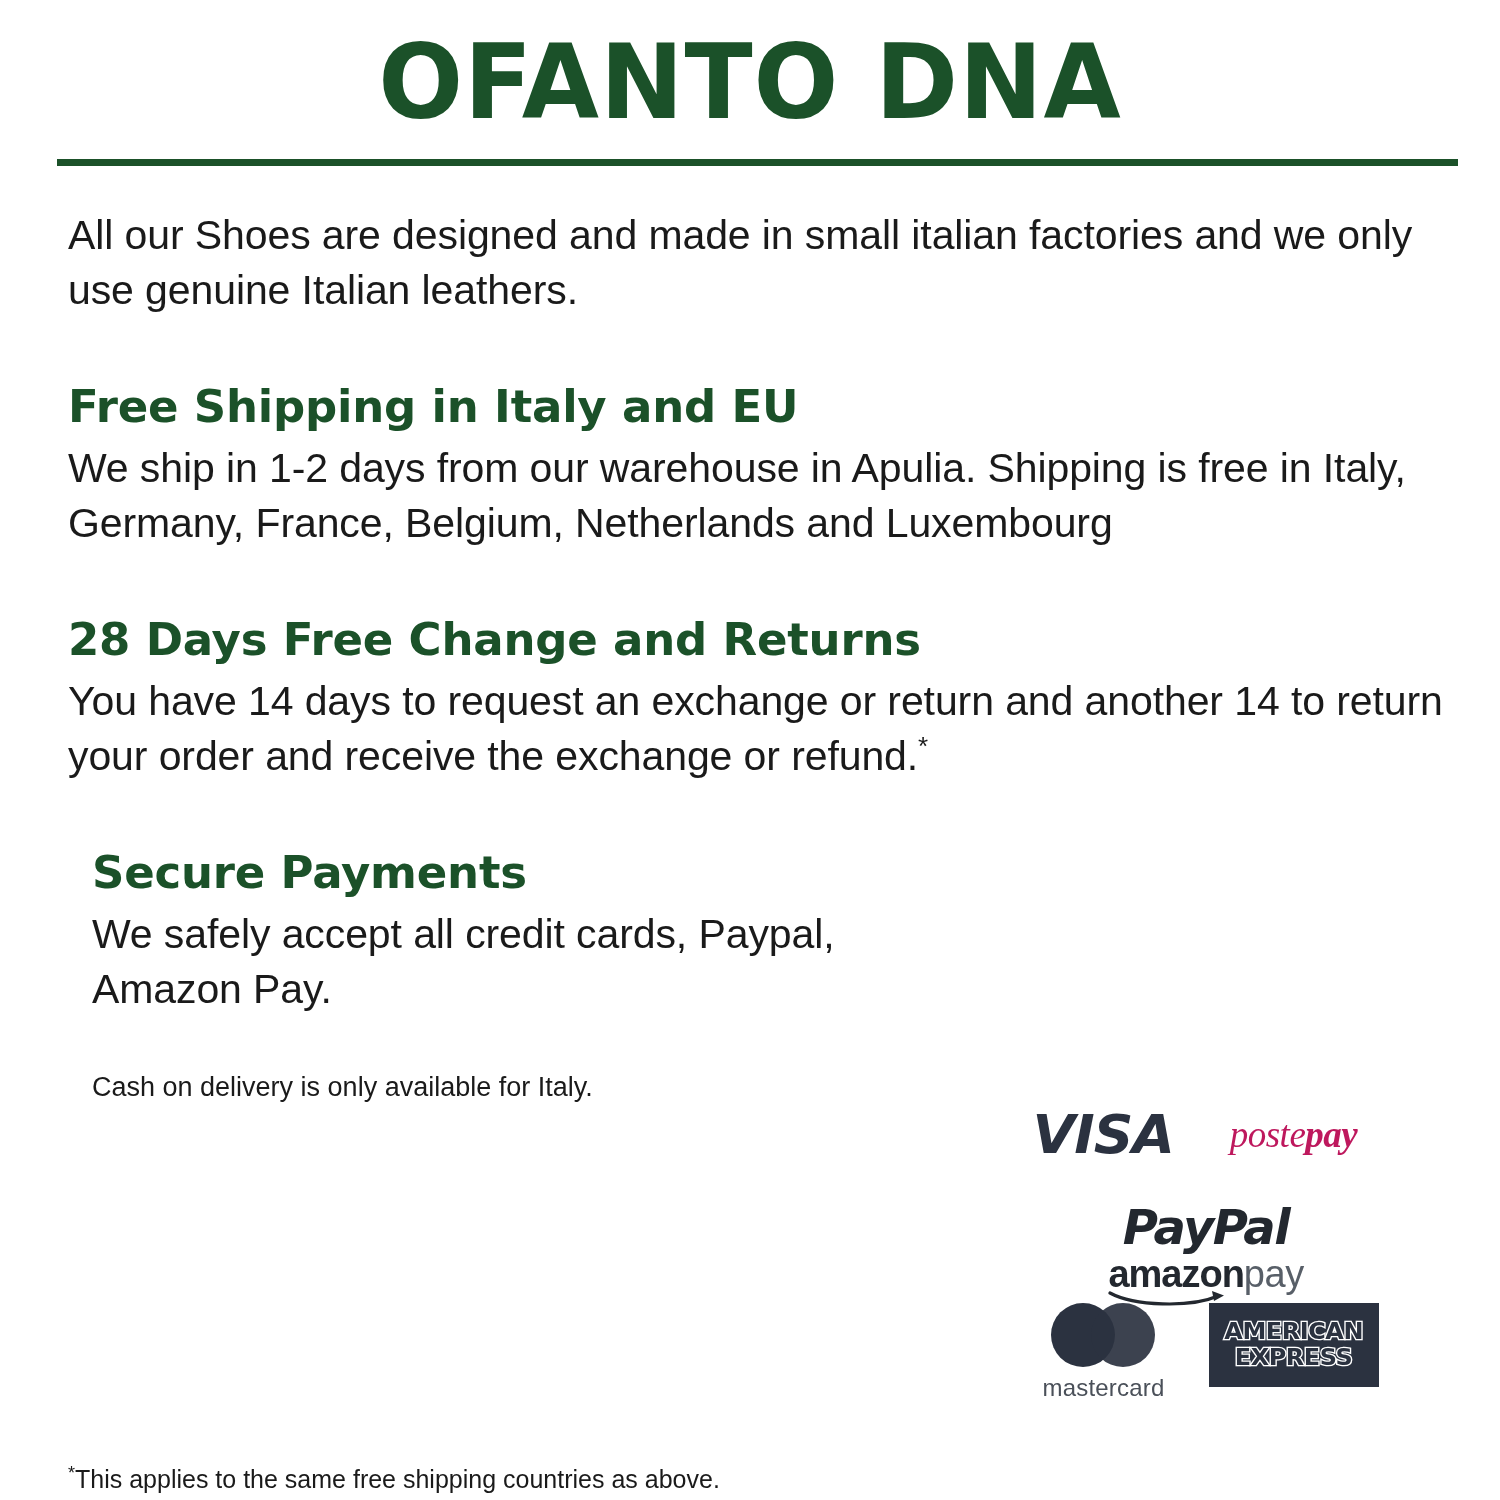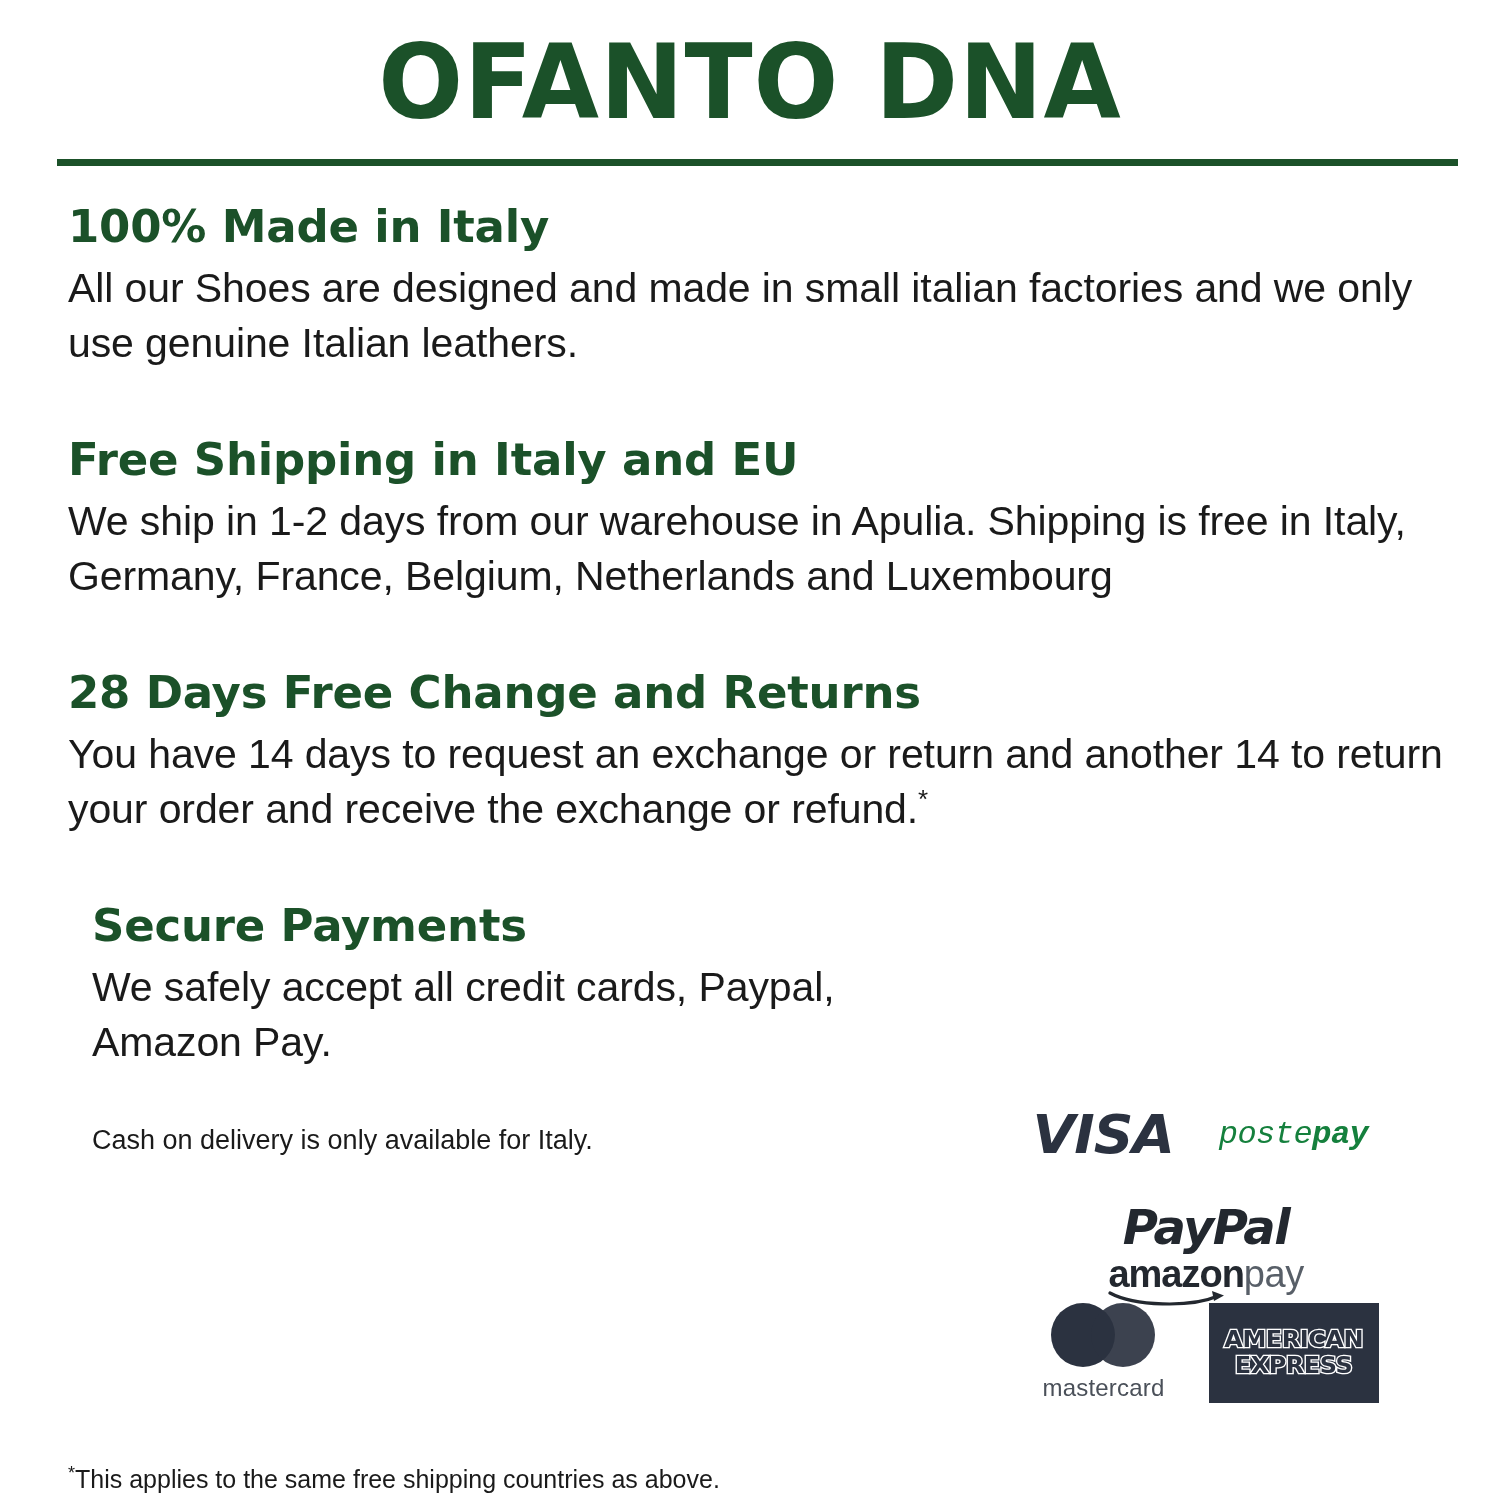--- a/index.html
+++ b/index.html
@@ -145,24 +145,24 @@
     font-family: "DejaVu Sans", sans-serif;
     font-weight: 700;
     font-style: italic;
     font-size: 54px;
     letter-spacing: -1px;
     color: #2b3240;
     transform: scaleX(1.02);
   }
   
   .postepay {
-    font-family: Liberation Mono, monospace;
+    font-family: Liberation Serif, serif;
     font-style: italic;
-    font-size: 32px;
-    color: #15803d;
+    font-size: 37px;
+    color: #be185d;
     letter-spacing: -0.5px;
     white-space: nowrap;
   }
   .postepay .p-light { font-weight: 400; }
   .postepay .p-bold  { font-weight: 700; }
 
   
   .paypal {
     font-family: "DejaVu Sans", sans-serif;
     font-weight: 700;
@@ -224,21 +224,21 @@
     margin-top: 7px;
     font-family: Liberation Sans, sans-serif;
     font-size: 24px;
     color: #4a5059;
     letter-spacing: 0.2px;
   }
 
   
   .amex {
     width: 170px;
-    height: 100px;
+    height: 84px;
     background: #2b3240;
     display: flex;
     flex-direction: column;
     align-items: center;
     justify-content: center;
   }
   .amex-line {
     font-family: "DejaVu Sans", sans-serif;
     font-weight: 700;
     font-size: 23px;
@@ -255,21 +255,20 @@
 <body>
 
 <div class="page">
 
   <div class="brand-title">OFANTO DNA</div>
   <div class="divider"></div>
 
   <div class="content">
 
     <div class="section sec-made">
-      <h2 class="sec-head">100% Made in Italy</h2>
       <p class="sec-body">All our Shoes are designed and made in small italian factories and we only use genuine Italian leathers.</p>
     </div>
 
     <div class="section sec-shipping">
       <h2 class="sec-head">Free Shipping in Italy and EU</h2>
       <p class="sec-body">We ship in 1-2 days from our warehouse in Apulia. Shipping is free in Italy, Germany, France, Belgium, Netherlands and Luxembourg</p>
     </div>
 
     <div class="section sec-returns">
       <h2 class="sec-head">28 Days Free Change and Returns</h2>

